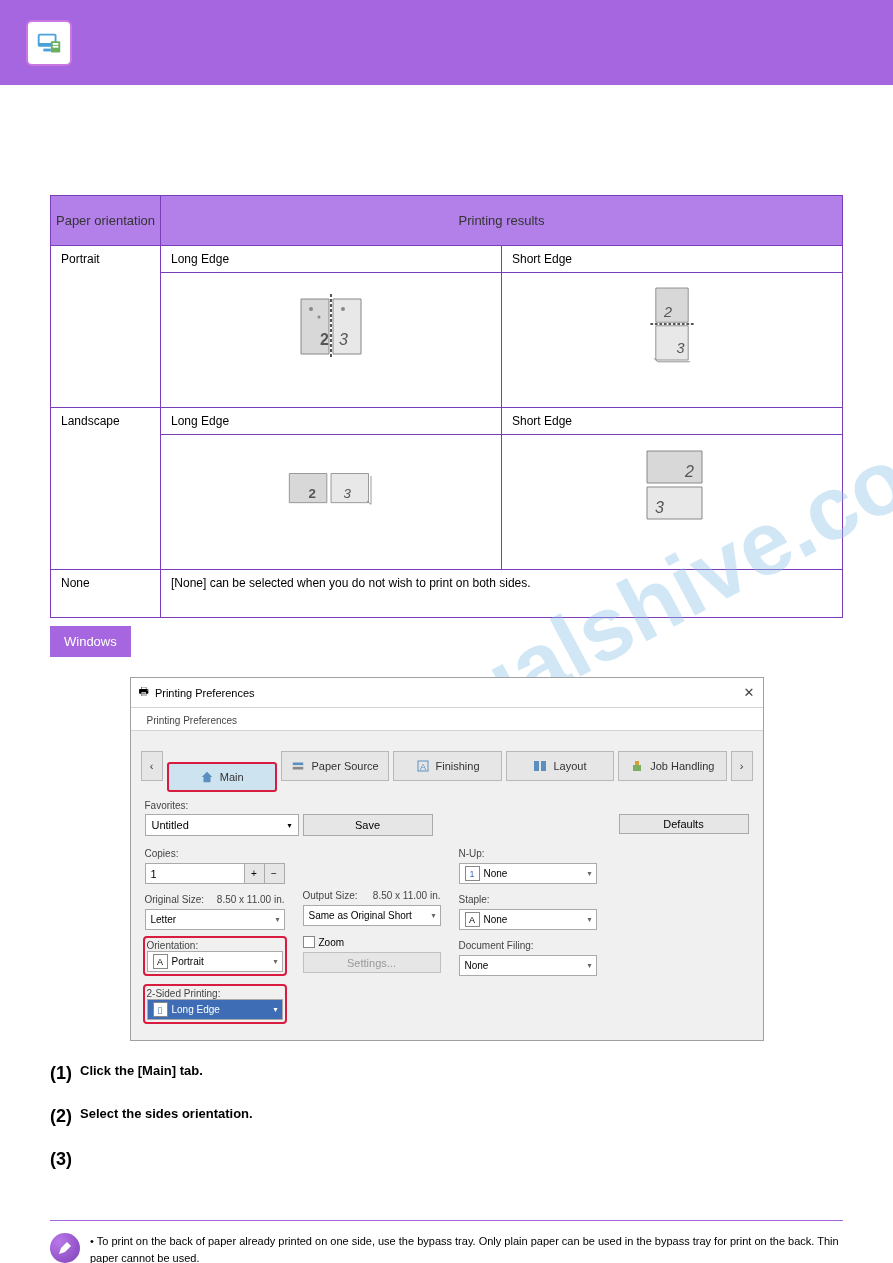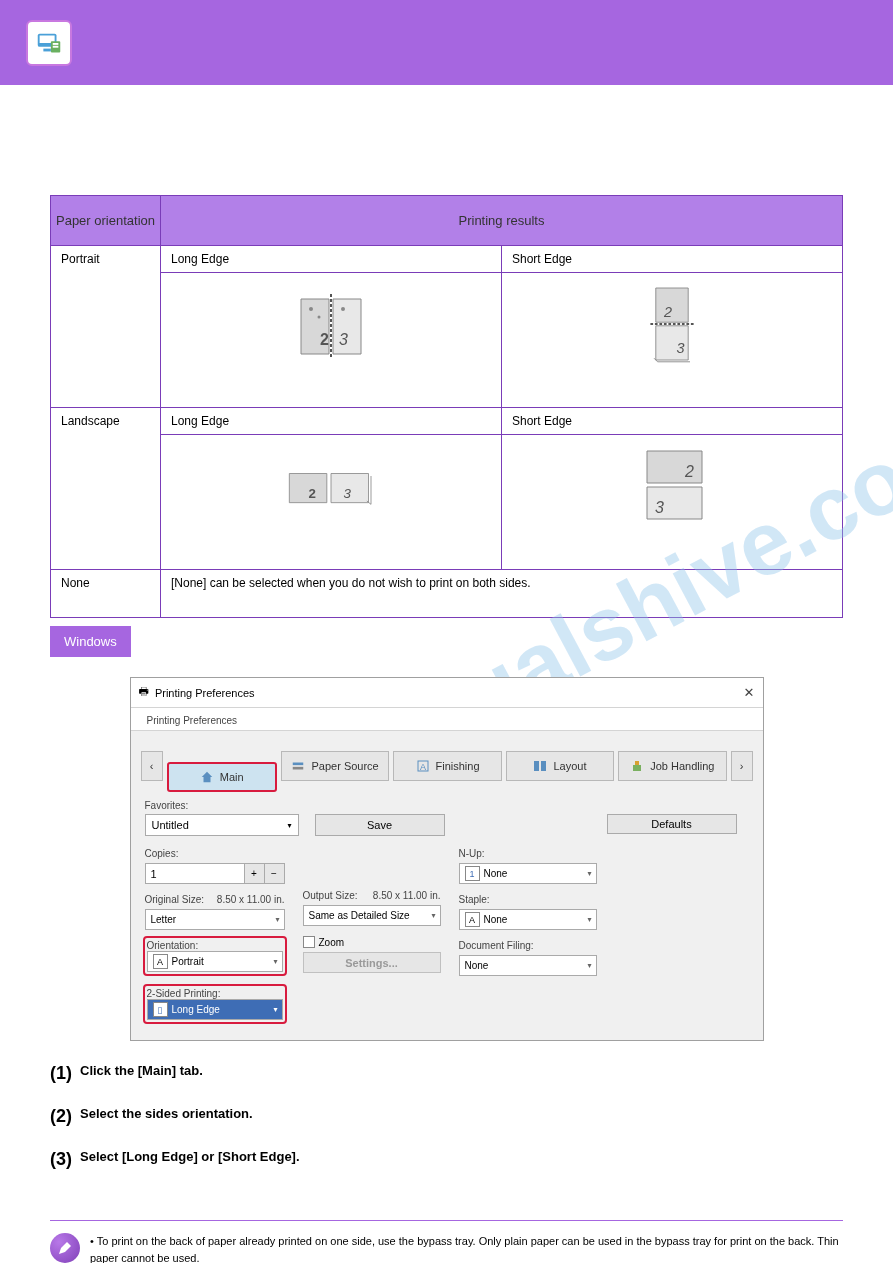--- a/index.html
+++ b/index.html
@@ -31,43 +31,43 @@
 .tab-row { background: #fff; padding: 3px 6px 0 6px; border-bottom: 1px solid #d4d4d4; }
 .tab-row span { display: inline-block; padding: 4px 10px; font-size: 10px; color: #444; }
 
 .nav-row { display: flex; padding: 8px 10px; gap: 4px; align-items: center; }
 .nav-btn { background: #e6e6e6; border: 1px solid #b8b8b8; height: 30px; display: flex; align-items: center; justify-content: center; font-size: 11px; color: #333; gap: 6px; }
 .nav-arrow { width: 22px; }
 .nav-item { flex: 1; }
 .nav-main { background: #cde3f0; border: 2px solid #d81b3e; border-radius: 3px; margin-top: 23px; }
 .nav-icon { width: 14px; height: 14px; display: inline-block; }
 
-.fav-row { padding: 0 26px 8px 14px; }
+.fav-row { padding: 0 14px 8px 14px; }
 .fav-label { font-size: 10px; color: #444; margin-bottom: 3px; }
-.fav-controls { display: flex; gap: 16px; }
+.fav-controls { display: flex; gap: 4px; }
 .fav-dd { background: #fff; border: 1px solid #aaa; width: 154px; height: 22px; padding: 3px 6px; display: flex; justify-content: space-between; align-items: center; }
 .fav-save { background: #e6e6e6; border: 1px solid #aaa; width: 130px; height: 22px; display: flex; align-items: center; justify-content: center; }
 .fav-defaults { background: #e6e6e6; border: 1px solid #aaa; width: 130px; height: 20px; display: flex; align-items: center; justify-content: center; margin-left: auto; }
 
 .form-area { display: flex; padding: 4px 14px 14px 14px; gap: 18px; }
 .form-col { display: flex; flex-direction: column; gap: 4px; }
 .col1 { width: 140px; }
 .col2 { width: 138px; }
 .col3 { width: 138px; }
 .fld-label { font-size: 10px; color: #444; display: flex; justify-content: space-between; }
 .fld-input { background: #fff; border: 1px solid #aaa; height: 21px; padding: 0 5px; display: flex; align-items: center; font-size: 10px; position: relative; }
 .fld-input .caret { position: absolute; right: 4px; font-size: 8px; color: #666; }
 .spinner { display: flex; }
 .spinner .num { flex: 1; background: #fff; border: 1px solid #aaa; height: 21px; padding: 0 5px; display: flex; align-items: center; }
 .spinner .btn { width: 20px; height: 21px; background: #e6e6e6; border: 1px solid #aaa; border-left: none; display: flex; align-items: center; justify-content: center; font-size: 10px; }
 .hl-red { border: 2px solid #d81b3e; border-radius: 4px; padding: 2px; margin: 2px -2px; }
 .sel-blue { background: #3e6db5; color: #fff; }
 .icon-box { width: 15px; height: 15px; border: 1px solid #888; display: inline-flex; align-items: center; justify-content: center; margin-right: 4px; background: #fff; font-size: 9px; }
 .checkbox-lbl { display: flex; align-items: center; gap: 4px; font-size: 10px; }
-.disabled-btn { background: #e6e6e6; border: 1px solid #c0c0c0; height: 21px; color: #999; display: flex; align-items: center; justify-content: center; font-weight: bold; }
+.disabled-btn { background: #e6e6e6; border: 1px solid #c0c0c0; height: 21px; color: #999; display: flex; align-items: center; justify-content: center; }
 
 .step-num { font-weight: bold; font-size: 18px; margin-right: 8px; }
 .step-text { font-size: 13px; font-weight: bold; }
 .step-row { display: flex; margin-top: 22px; }
 .step-desc { font-size: 12px; margin-left: 28px; margin-top: 4px; }
 
 .note-row { display: flex; align-items: flex-start; gap: 10px; margin-top: 50px; border-top: 1px solid #a666e0; border-bottom: 1px solid #a666e0; padding: 12px 0; }
 .note-icon { width: 30px; height: 30px; border-radius: 50%; background: radial-gradient(circle at 30% 30%, #b878e8, #8040b8); display: flex; align-items: center; justify-content: center; flex-shrink: 0; }
 .note-text { font-size: 11px; line-height: 1.5; }
 
@@ -261,21 +261,21 @@
         </div>
       </div>
 
       <div class="form-col col2">
         <div style="height:38px"></div>
         <div class="fld-label">
               <span>Output Size:</span>
               <span>8.50 x 11.00 in.</span>
             </div>
         <div class="fld-input">
-              <span>Same as Detailed Size</span>
+              <span>Same as Original Short</span>
               <span class="caret">▾</span>
             </div>
         <label class="checkbox-lbl" style="margin-top:6px">
               <span style="width:12px;height:12px;border:1px solid #888;background:#fff"></span>
               <span>Zoom</span>
             </label>
         <div class="disabled-btn">Settings...</div>
       </div>
 
       <div class="form-col col3">
@@ -304,21 +304,20 @@
 <div class="step-row">
   <span class="step-num">(1)</span>
   <span class="step-text">Click the [Main] tab.</span>
 </div>
 <div class="step-row">
   <span class="step-num">(2)</span>
   <span class="step-text">Select the sides orientation.</span>
 </div>
 <div class="step-row">
   <span class="step-num">(3)</span>
-  <span class="step-text">Select [Long Edge] or [Short Edge].</span>
 </div>
 
 <div class="note-row">
   <div class="note-icon">
     <svg width="16" height="16" viewBox="0 0 16 16">
           <path d="M2 14 L4 8 L10 2 L14 6 L8 12 L2 14 Z" fill="#fff"></path>
         </svg>
   </div>
   <div class="note-text" style="white-space:pre-line">• To print on the back of paper already printed on one side, use the bypass tray. Only plain paper can be used in the bypass tray for print on the back. Thin paper cannot be used.
 • The [Paper Type] of the bypass tray must be set to [Pre-Printed].</div>

